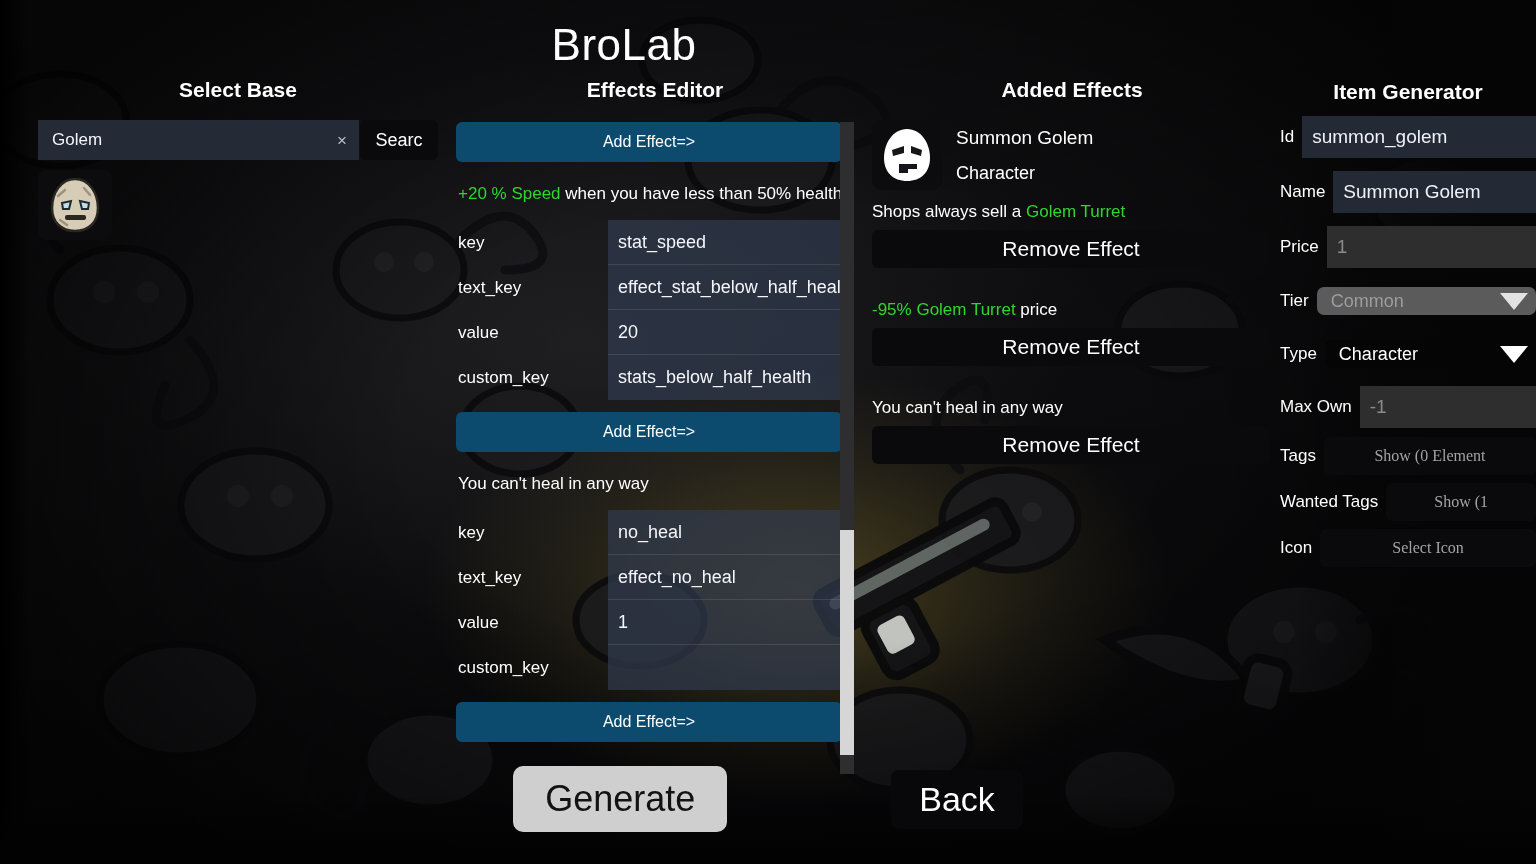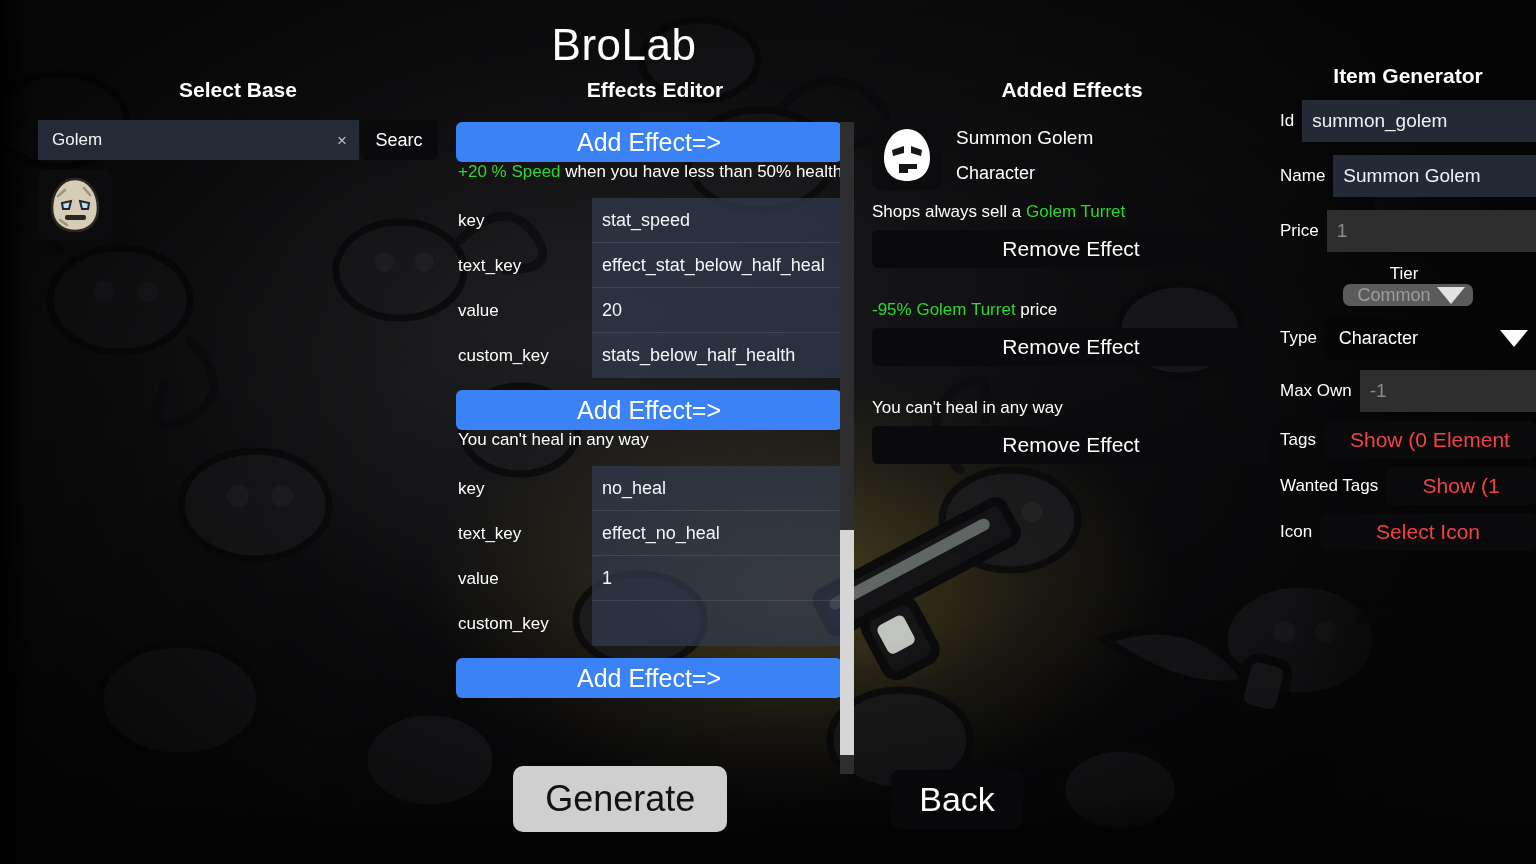--- a/index.html
+++ b/index.html
@@ -101,30 +101,30 @@
     position: absolute; left: 456px; top: 78px; width: 398px;
   }
   #effects-scroll {
     position: relative;
     margin-top: 20px;
     width: 398px; height: 652px;
     overflow: hidden;
   }
   #effects-inner { width: 386px; }
   .add-effect-btn {
-    width: 386px; height: 40px; background: #3b82f6; border-radius: 6px;
+    width: 386px; height: 40px; background: #0c4a6e; border-radius: 6px;
     display: flex; align-items: center; justify-content: center;
-    font-size: 25px; color: #ffffff; 
+    font-size: 16px; color: #ffffff; margin-bottom: 22px;
   }
   .effect-desc {
     font-size: 17px; color: #ffffff; white-space: nowrap; overflow: hidden;
     margin-bottom: 16px; padding-left: 2px;
   }
   .effect-desc .hl { color: #2fd62f; }
-  .field-row { display: flex; align-items: stretch; height: 45px; }
+  .field-row { display: flex; align-items: stretch; height: 45px; gap: 16px; }
   .field-label {
     width: 136px; display: flex; align-items: center;
     font-size: 17px; color: #ffffff; padding-left: 2px;
   }
   .field-input {
     flex: 1; background: rgba(49,58,77,0.72);
     border-bottom: 1px solid rgba(255,255,255,0.10);
     display: flex; align-items: center; padding: 0 10px;
     font-size: 18px; color: #f4f6fa;
     white-space: nowrap; overflow: hidden;
@@ -156,52 +156,52 @@
   .added-desc { font-size: 17px; color: #ffffff; margin-bottom: 8px; }
   .added-desc .hl { color: #2fd62f; }
   .remove-btn {
     width: 398px; height: 38px; background: #0a0a0c; border-radius: 6px;
     display: flex; align-items: center; justify-content: center;
     font-size: 21px; color: #ffffff;
   }
 
   
   #panel-item {
-    position: absolute; left: 1280px; top: 64px; width: 256px;
+    position: absolute; left: 1280px; top: 80px; width: 256px;
   }
   #panel-item .col-title { font-size: 21px; }
   .gen-row {
     display: flex; align-items: center; margin-top: 12px; height: 42px;
     white-space: nowrap;
   }
   .gen-label { font-size: 17px; color: #ffffff; margin-right: 8px; flex: none; }
   .gen-input {
     flex: 1; height: 42px; background: #242a35;
     display: flex; align-items: center; padding: 0 10px;
     font-size: 19px; color: #eef1f6; overflow: hidden;
   }
   .gen-input.placeholder { background: #2e2e2e; color: #8b8b8b; }
   .gen-select {
-    flex: 1; height: 42px; border-radius: 7px;
+    flex: 1; height: 28px; border-radius: 7px;
     display: flex; align-items: center; justify-content: space-between;
     padding: 0 8px 0 14px; font-size: 18px; overflow: hidden;
   }
   .gen-select.disabled { background: #5b5b5b; color: #9d9d9d; }
   .gen-select.enabled { background: #050506; color: #ffffff; }
   .caret {
     width: 0; height: 0; border-left: 14px solid transparent;
     border-right: 14px solid transparent; border-top: 17px solid #ffffff;
     flex: none; margin-left: 6px;
   }
   .gen-select.disabled .caret { border-top-color: #e2e2e2; }
   .gen-btn {
     height: 38px; background: #0a0a0c; border-radius: 6px;
     display: flex; align-items: center; justify-content: center;
-    padding: 0 14px; font-size: 21px; color: #ef4444;
-    white-space: nowrap; overflow: hidden;
+    padding: 0 14px; font-size: 16px; color: #a3a3a3;
+    white-space: nowrap; overflow: hidden; font-family: Liberation Serif, serif;
   }
   #save-status {
     margin-top: 16px; font-size: 23px; color: #2fd62f; font-weight: 700;
   }
 
   
   #bottom-bar {
     position: absolute; left: 0; bottom: 32px; width: 1536px;
     display: flex; align-items: center; justify-content: center; gap: 164px;
   }
@@ -426,21 +426,21 @@
     <div class="gen-row" style="margin-top:13px;">
       <div class="gen-label">Name</div>
       <div class="gen-input">Summon Golem</div>
     </div>
 
     <div class="gen-row" style="margin-top:13px;">
       <div class="gen-label">Price</div>
       <div class="gen-input placeholder">1</div>
     </div>
 
-    <div class="gen-row" style="flex-direction:column;">
+    <div class="gen-row" style="">
       <div class="gen-label">Tier</div>
       <div class="gen-select disabled">
         <span>Common</span>
         <span class="caret"></span>
       </div>
     </div>
 
     <div class="gen-row" style="margin-top:11px;">
       <div class="gen-label">Type</div>
       <div class="gen-select enabled">

